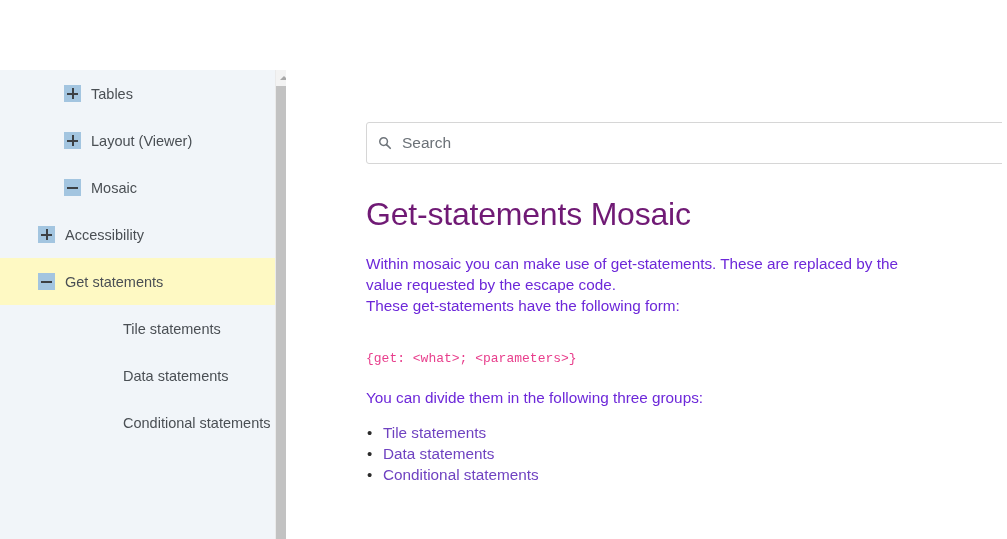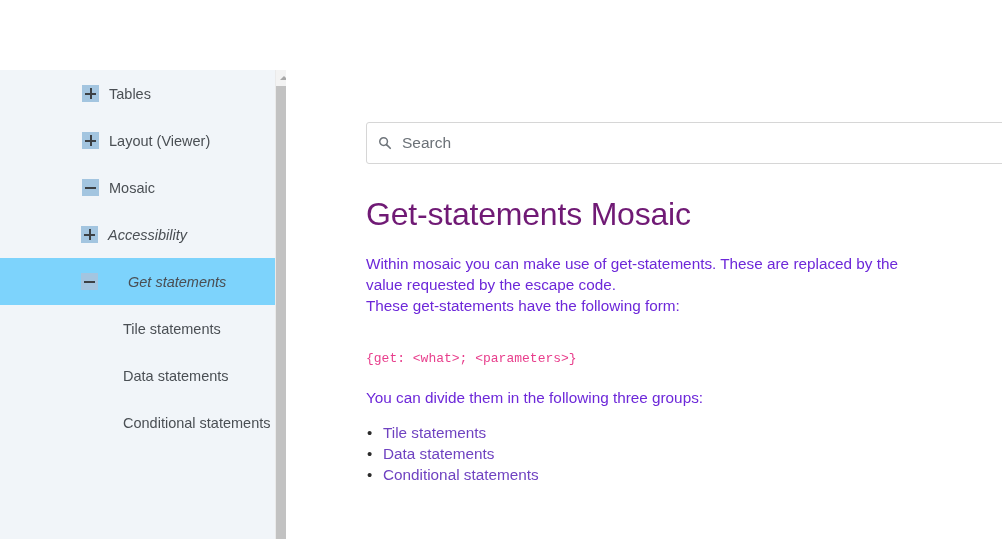--- a/index.html
+++ b/index.html
@@ -71,22 +71,21 @@
   }
   .tree-item {
     position: relative;
     height: 47px;
     display: flex;
     align-items: center;
     box-sizing: border-box;
     cursor: default;
   }
   .tree-item.selected {
-    background: #7dd3fc;
-    gap: 20px;
+    background: #fef9c3;
   }
   .tree-toggle {
     width: 17px;
     height: 17px;
     background: #a3c5e0;
     flex: 0 0 auto;
     position: relative;
     margin-right: 10px;
   }
   .tree-toggle::before {
@@ -111,22 +110,22 @@
     background: transparent;
   }
   .tree-toggle.spacer::before { display: none; }
   .tree-label {
     font-size: 14.5px;
     color: #4a4f54;
     white-space: nowrap;
     line-height: 18px;
   }
   
-  .lvl0 { padding-left: 82px; }
-  .lvl1 { padding-left: 81px; font-style: italic; }
+  .lvl0 { padding-left: 64px; }
+  .lvl1 { padding-left: 38px; }
   .lvl2 { padding-left: 96px; }
 
   
   .sb-track {
     position: absolute;
     right: 0;
     top: 0;
     width: 16px;
     height: 469px;
     background: #f3f3f3;

